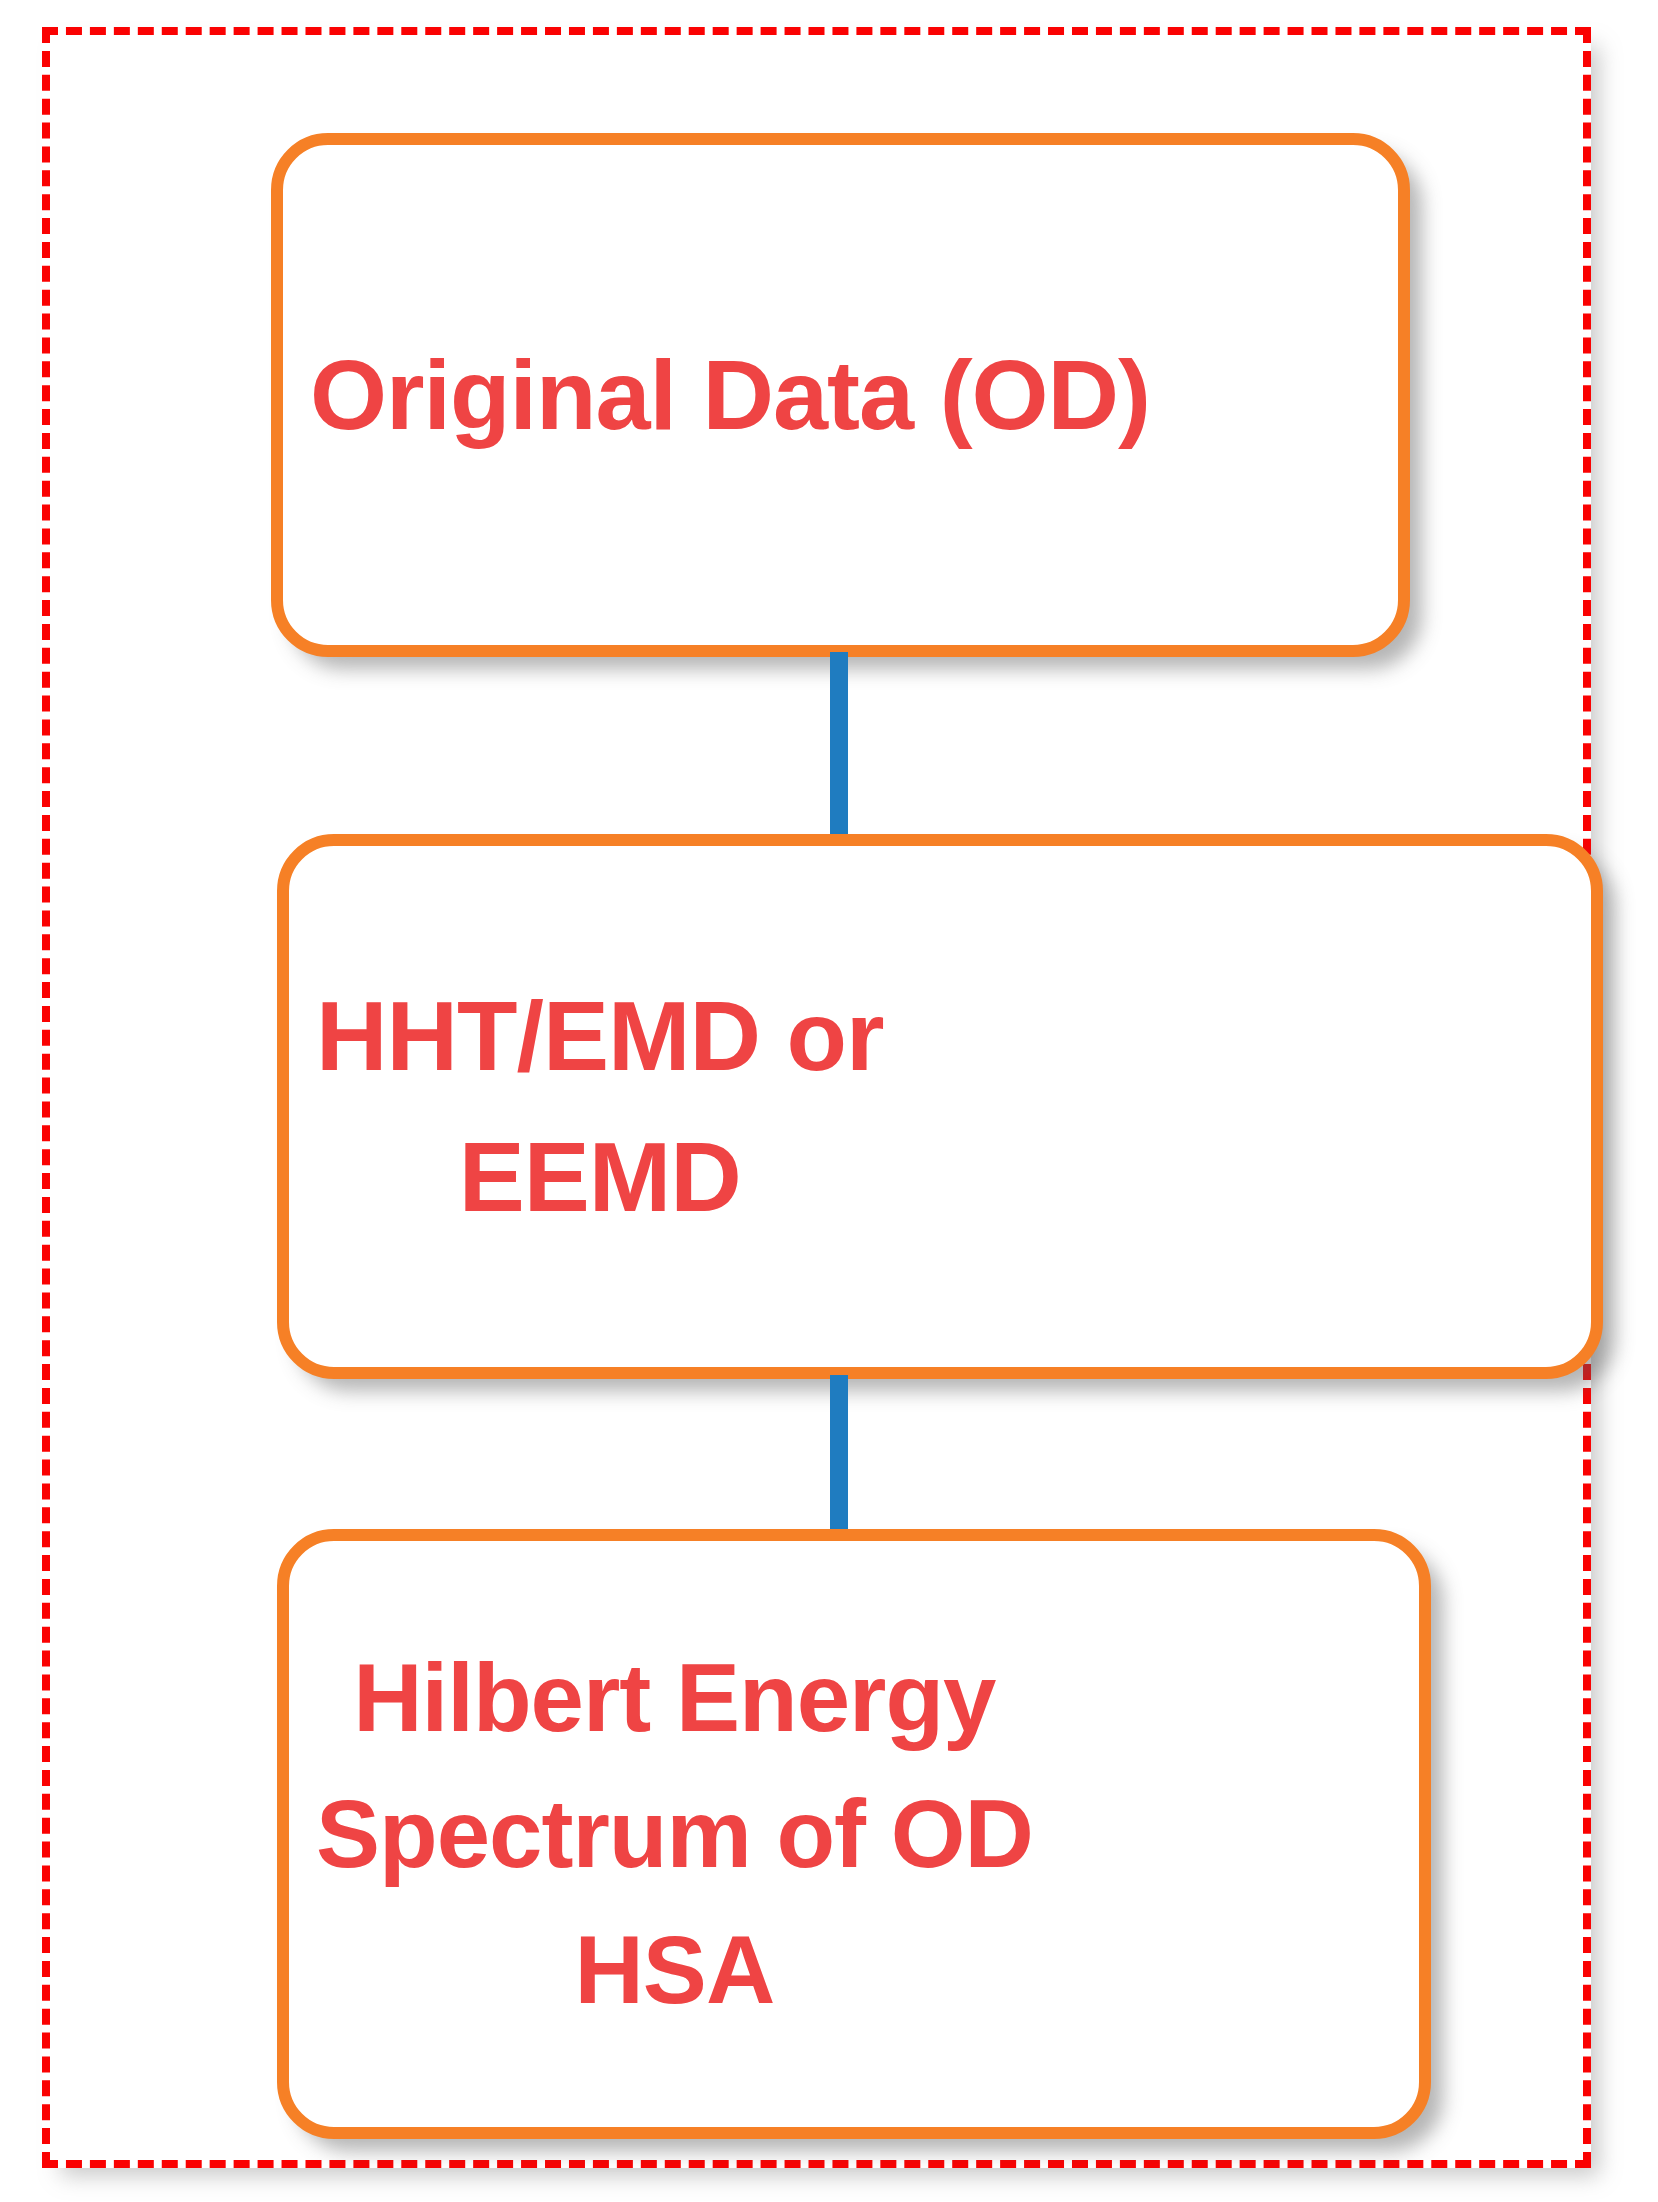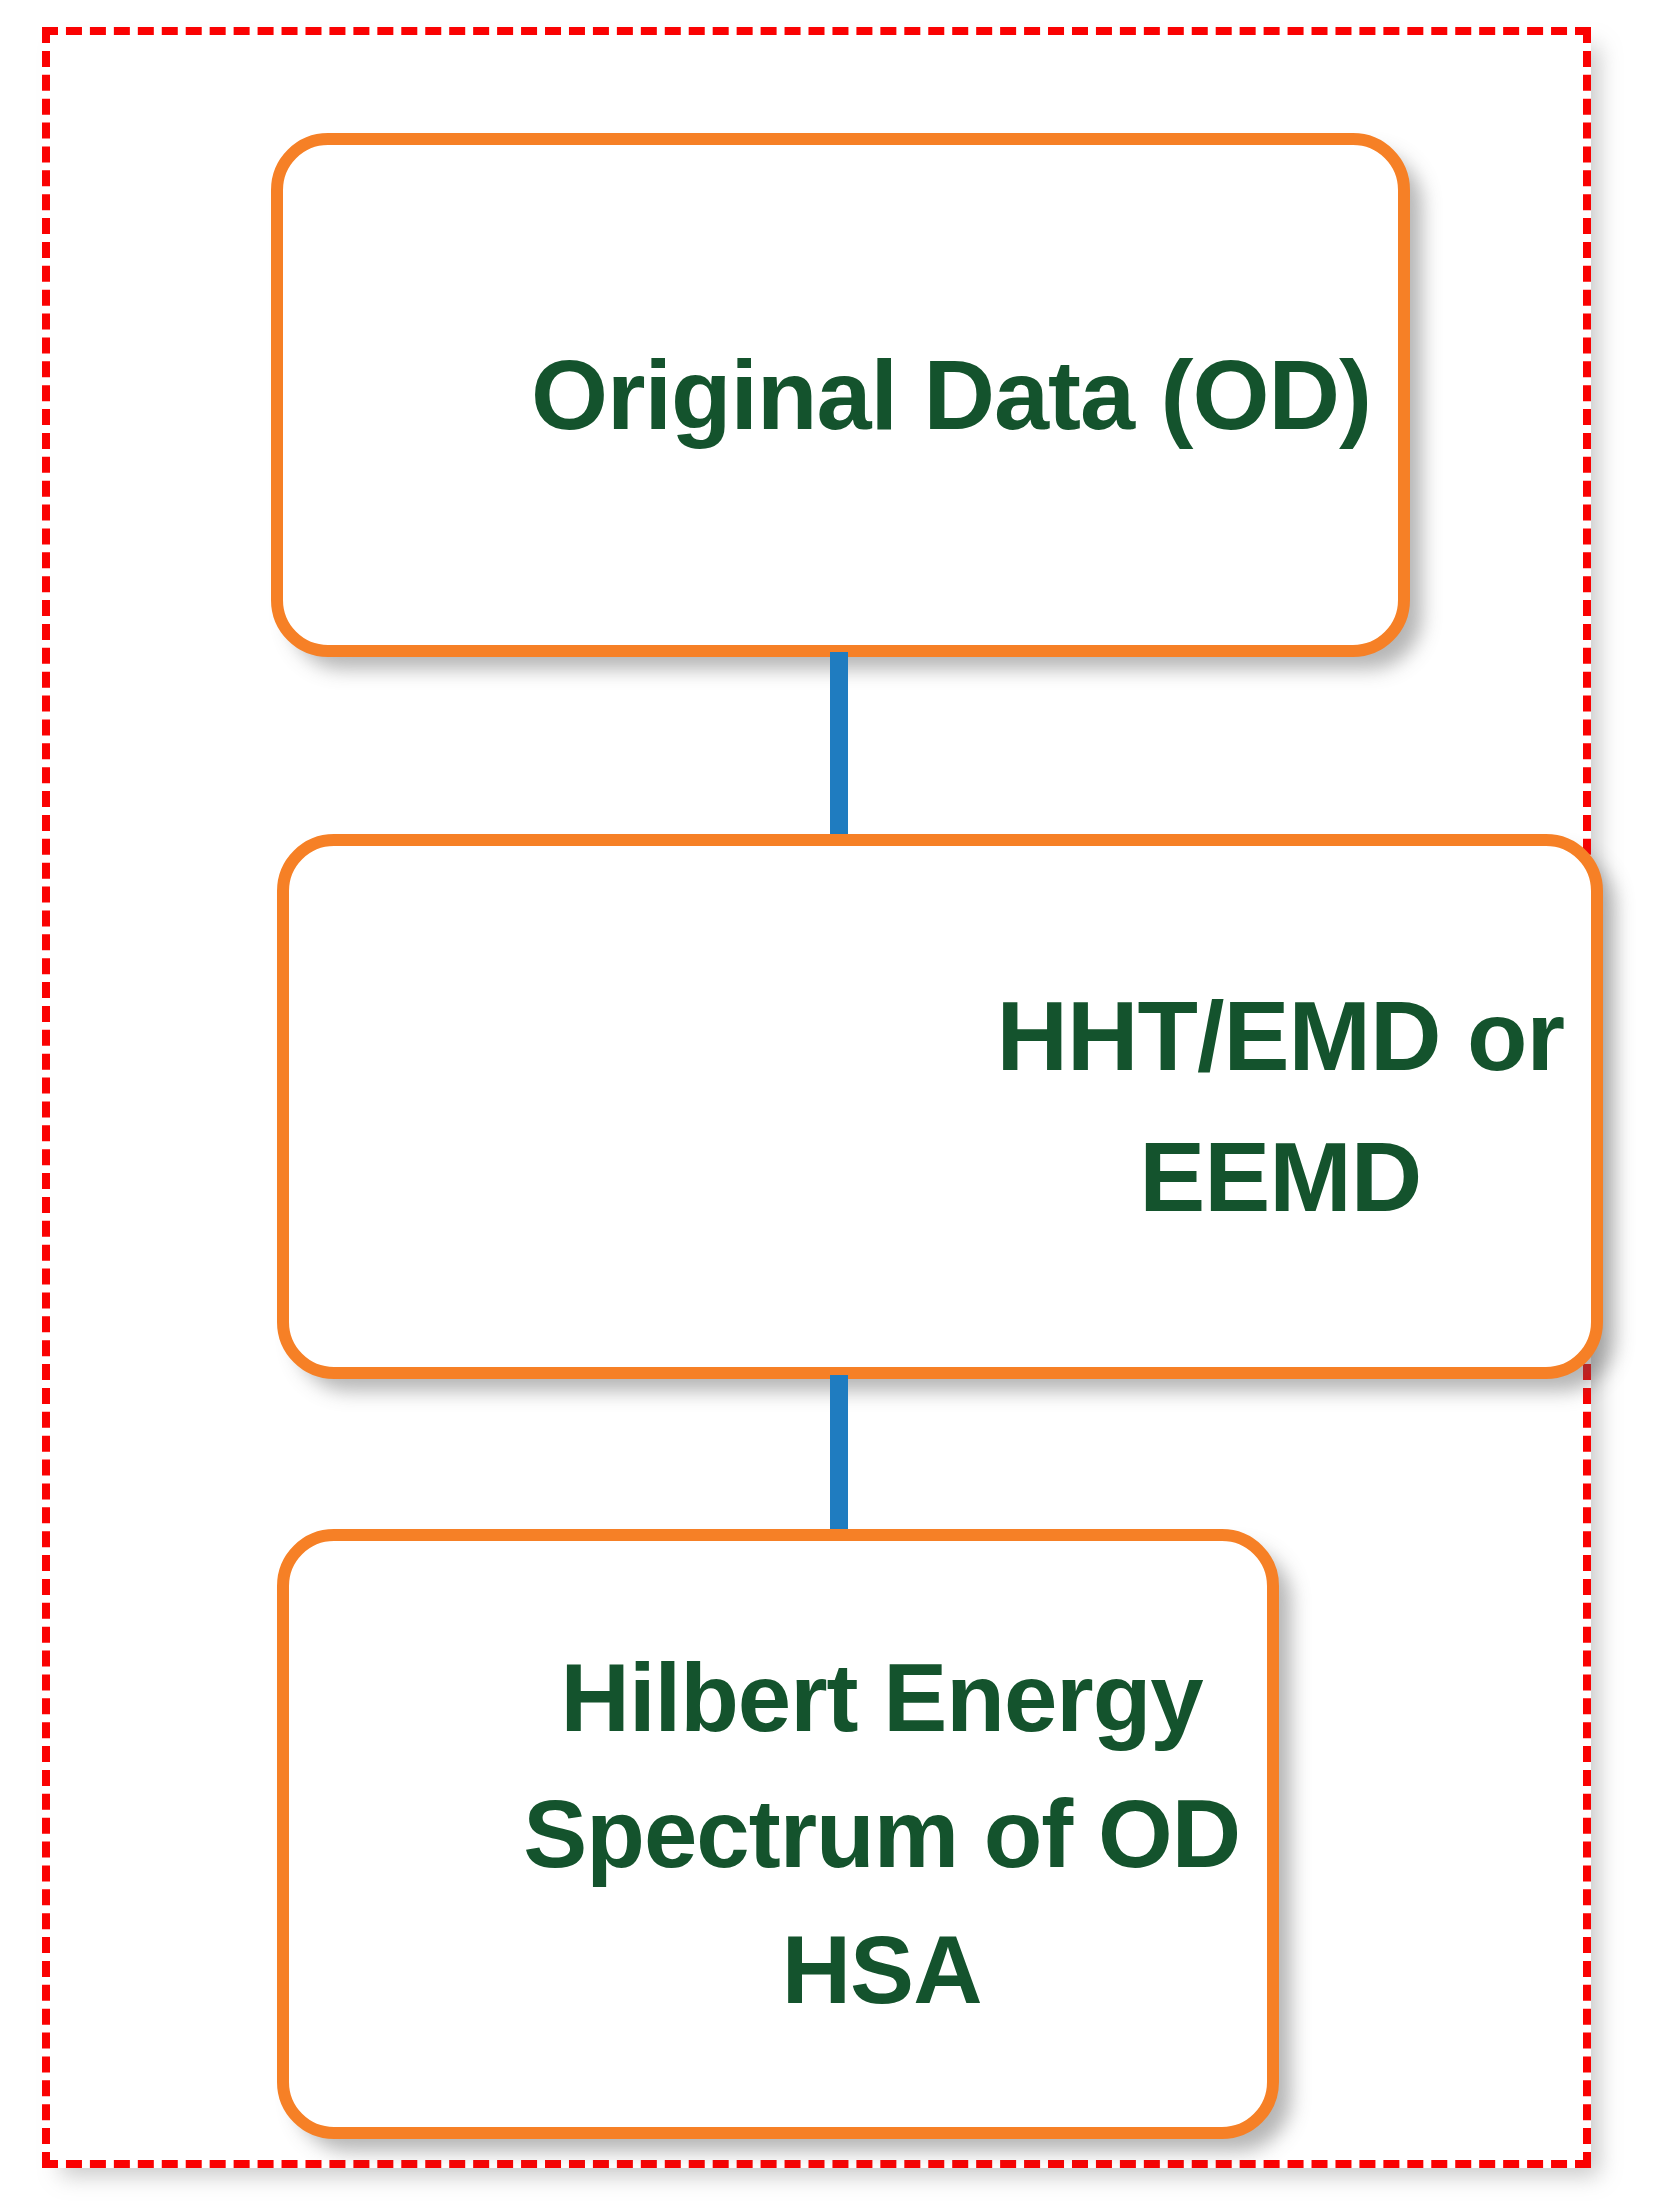--- a/index.html
+++ b/index.html
@@ -45,23 +45,23 @@
   }
 
   .process-box {
     position: absolute;
     box-sizing: border-box;
     background: #ffffff;
     border: 12.4px solid #f68026;
     border-radius: 57px;
     display: flex;
     align-items: center;
-    justify-content: flex-end;
+    justify-content: flex-start;
     text-align: center;
-    color: #14532d;
+    color: #ef4444;
     font-weight: bold;
     font-family: "Liberation Sans", sans-serif;
     box-shadow: 15.3px 15.3px 19px -3.8px rgba(90,90,90,0.45);
   }
 
   #box-original-data {
     left: 271px;
     top: 133px;
     width: 1139px;
     height: 524px;
@@ -76,21 +76,21 @@
     width: 1326px;
     height: 545px;
     font-size: 99px;
     line-height: 1.42;
     letter-spacing: -1px;
   }
 
   #box-hilbert {
     left: 277px;
     top: 1529px;
-    width: 1002px;
+    width: 1154px;
     height: 610px;
     font-size: 96px;
     line-height: 1.42;
     letter-spacing: -1px;
   }
 
   .box-label {
     display: block;
     padding: 0 27px;
     white-space: pre-line;

